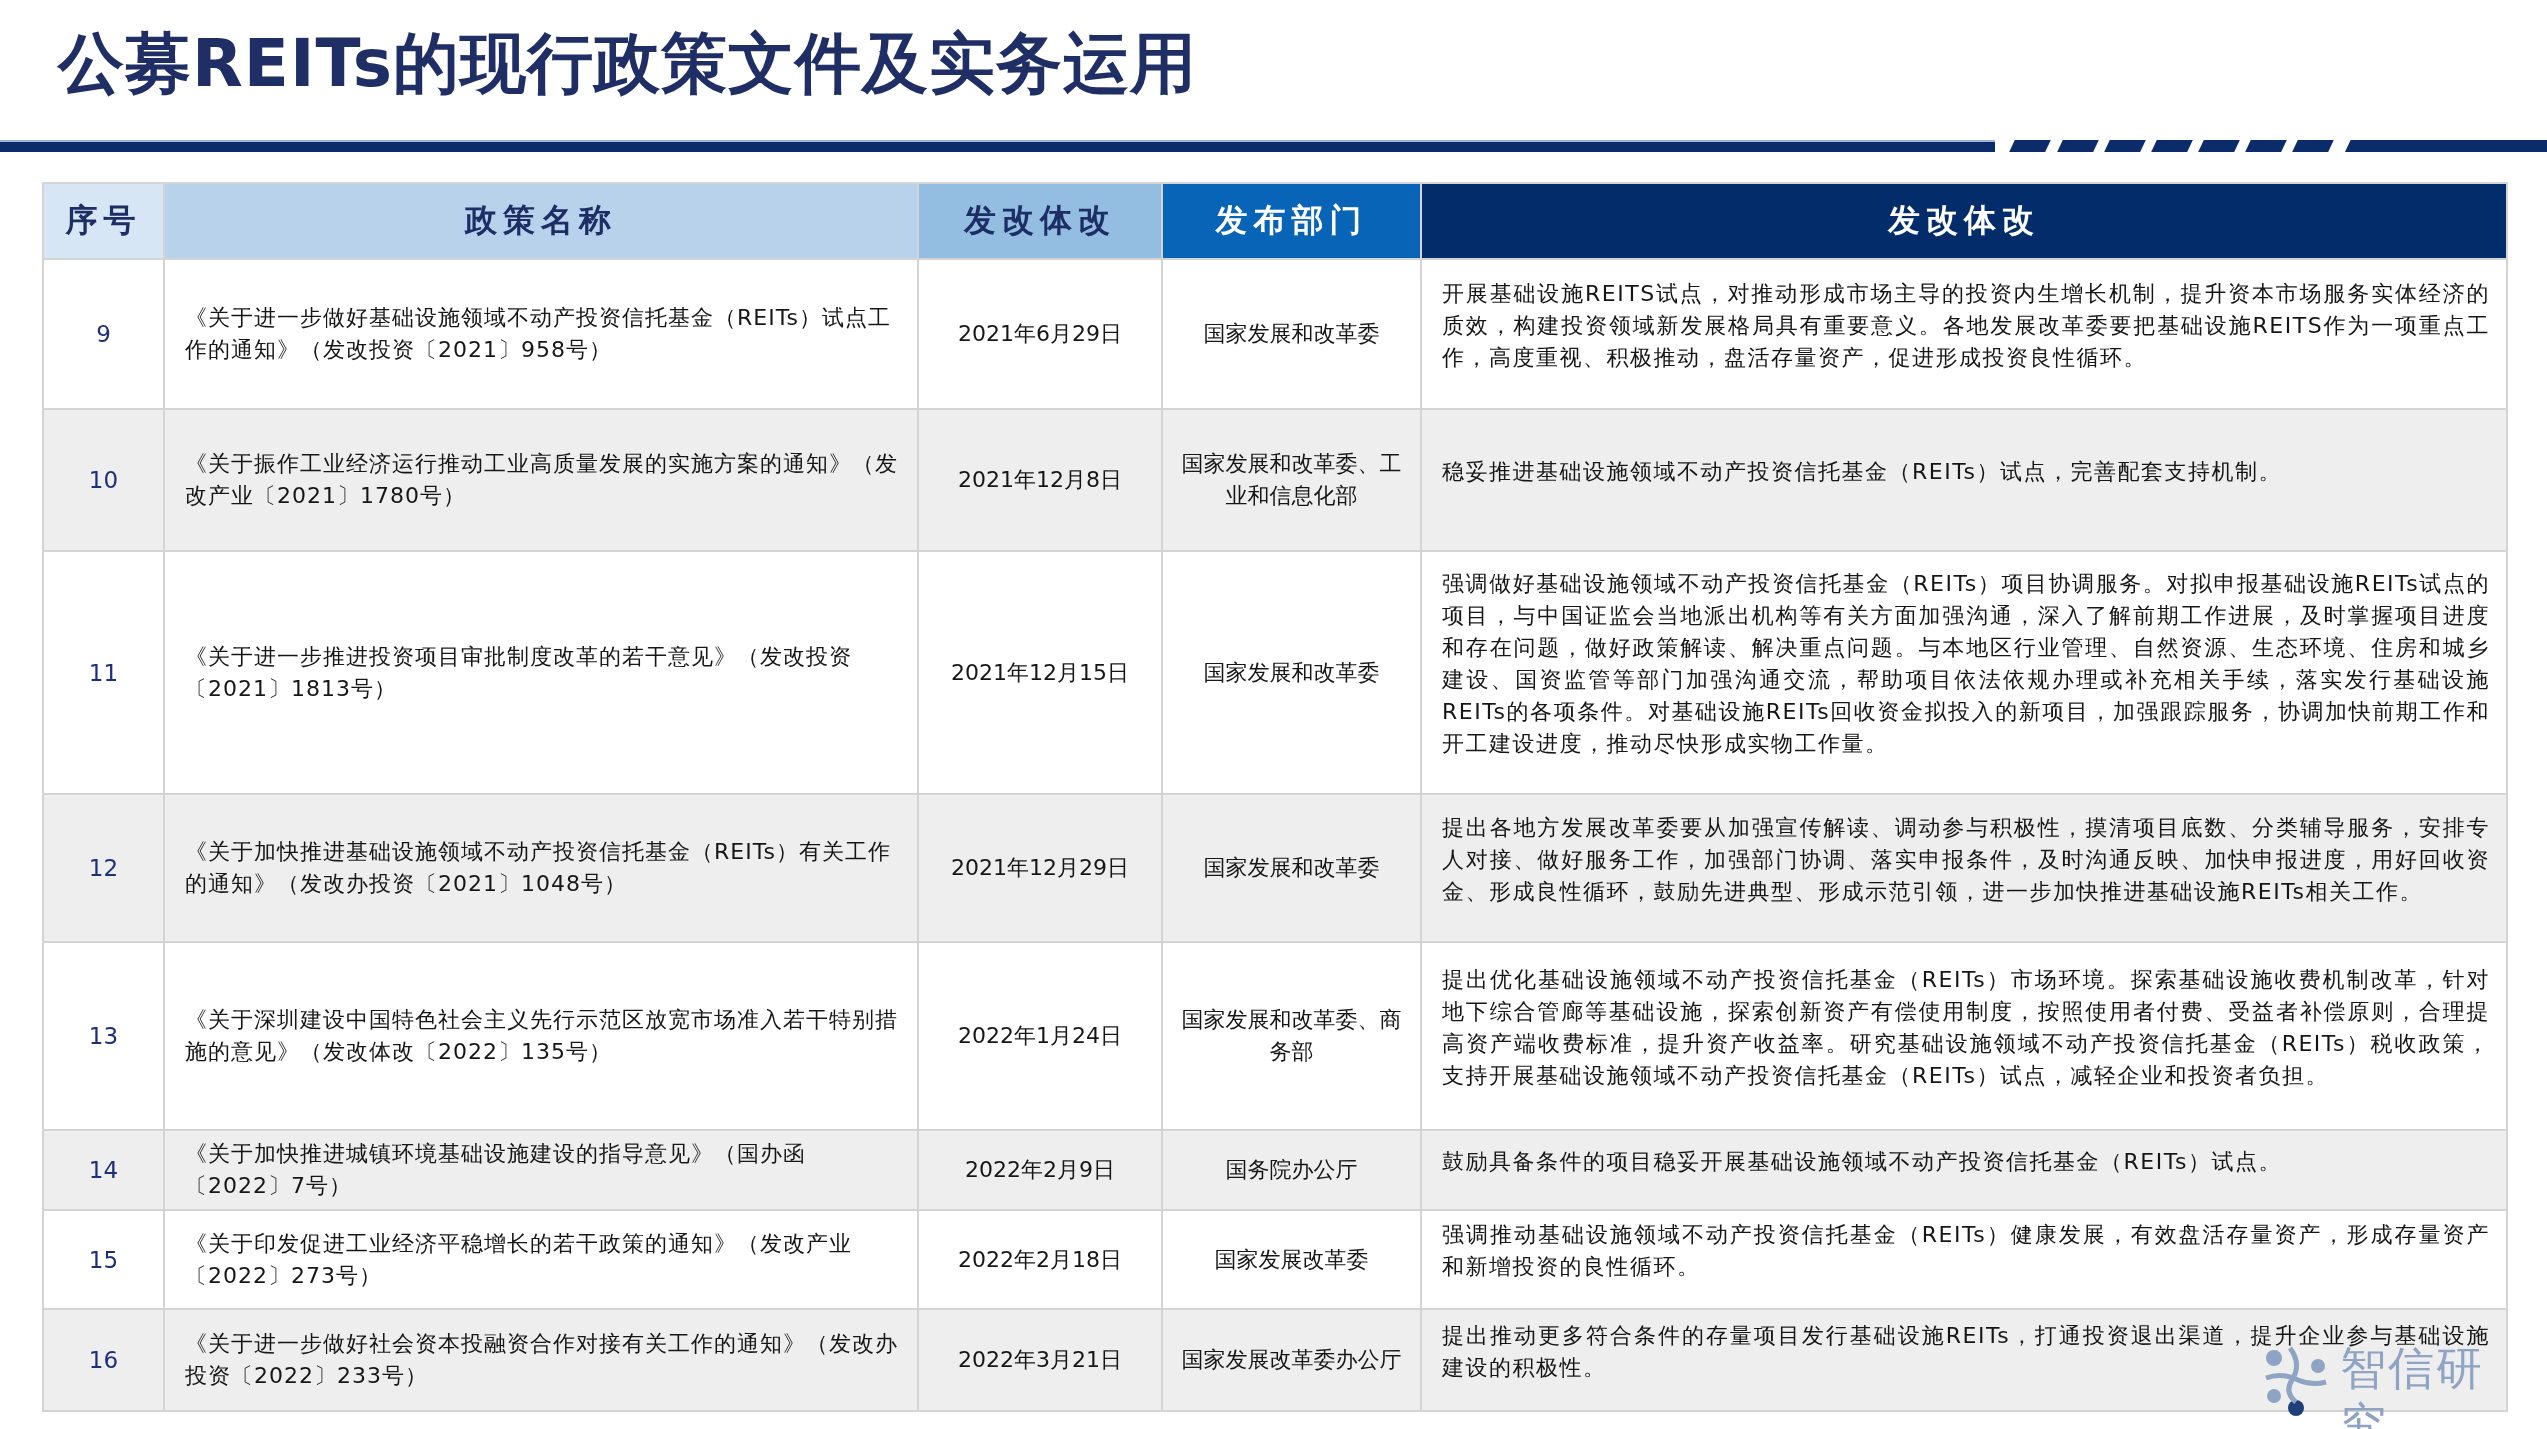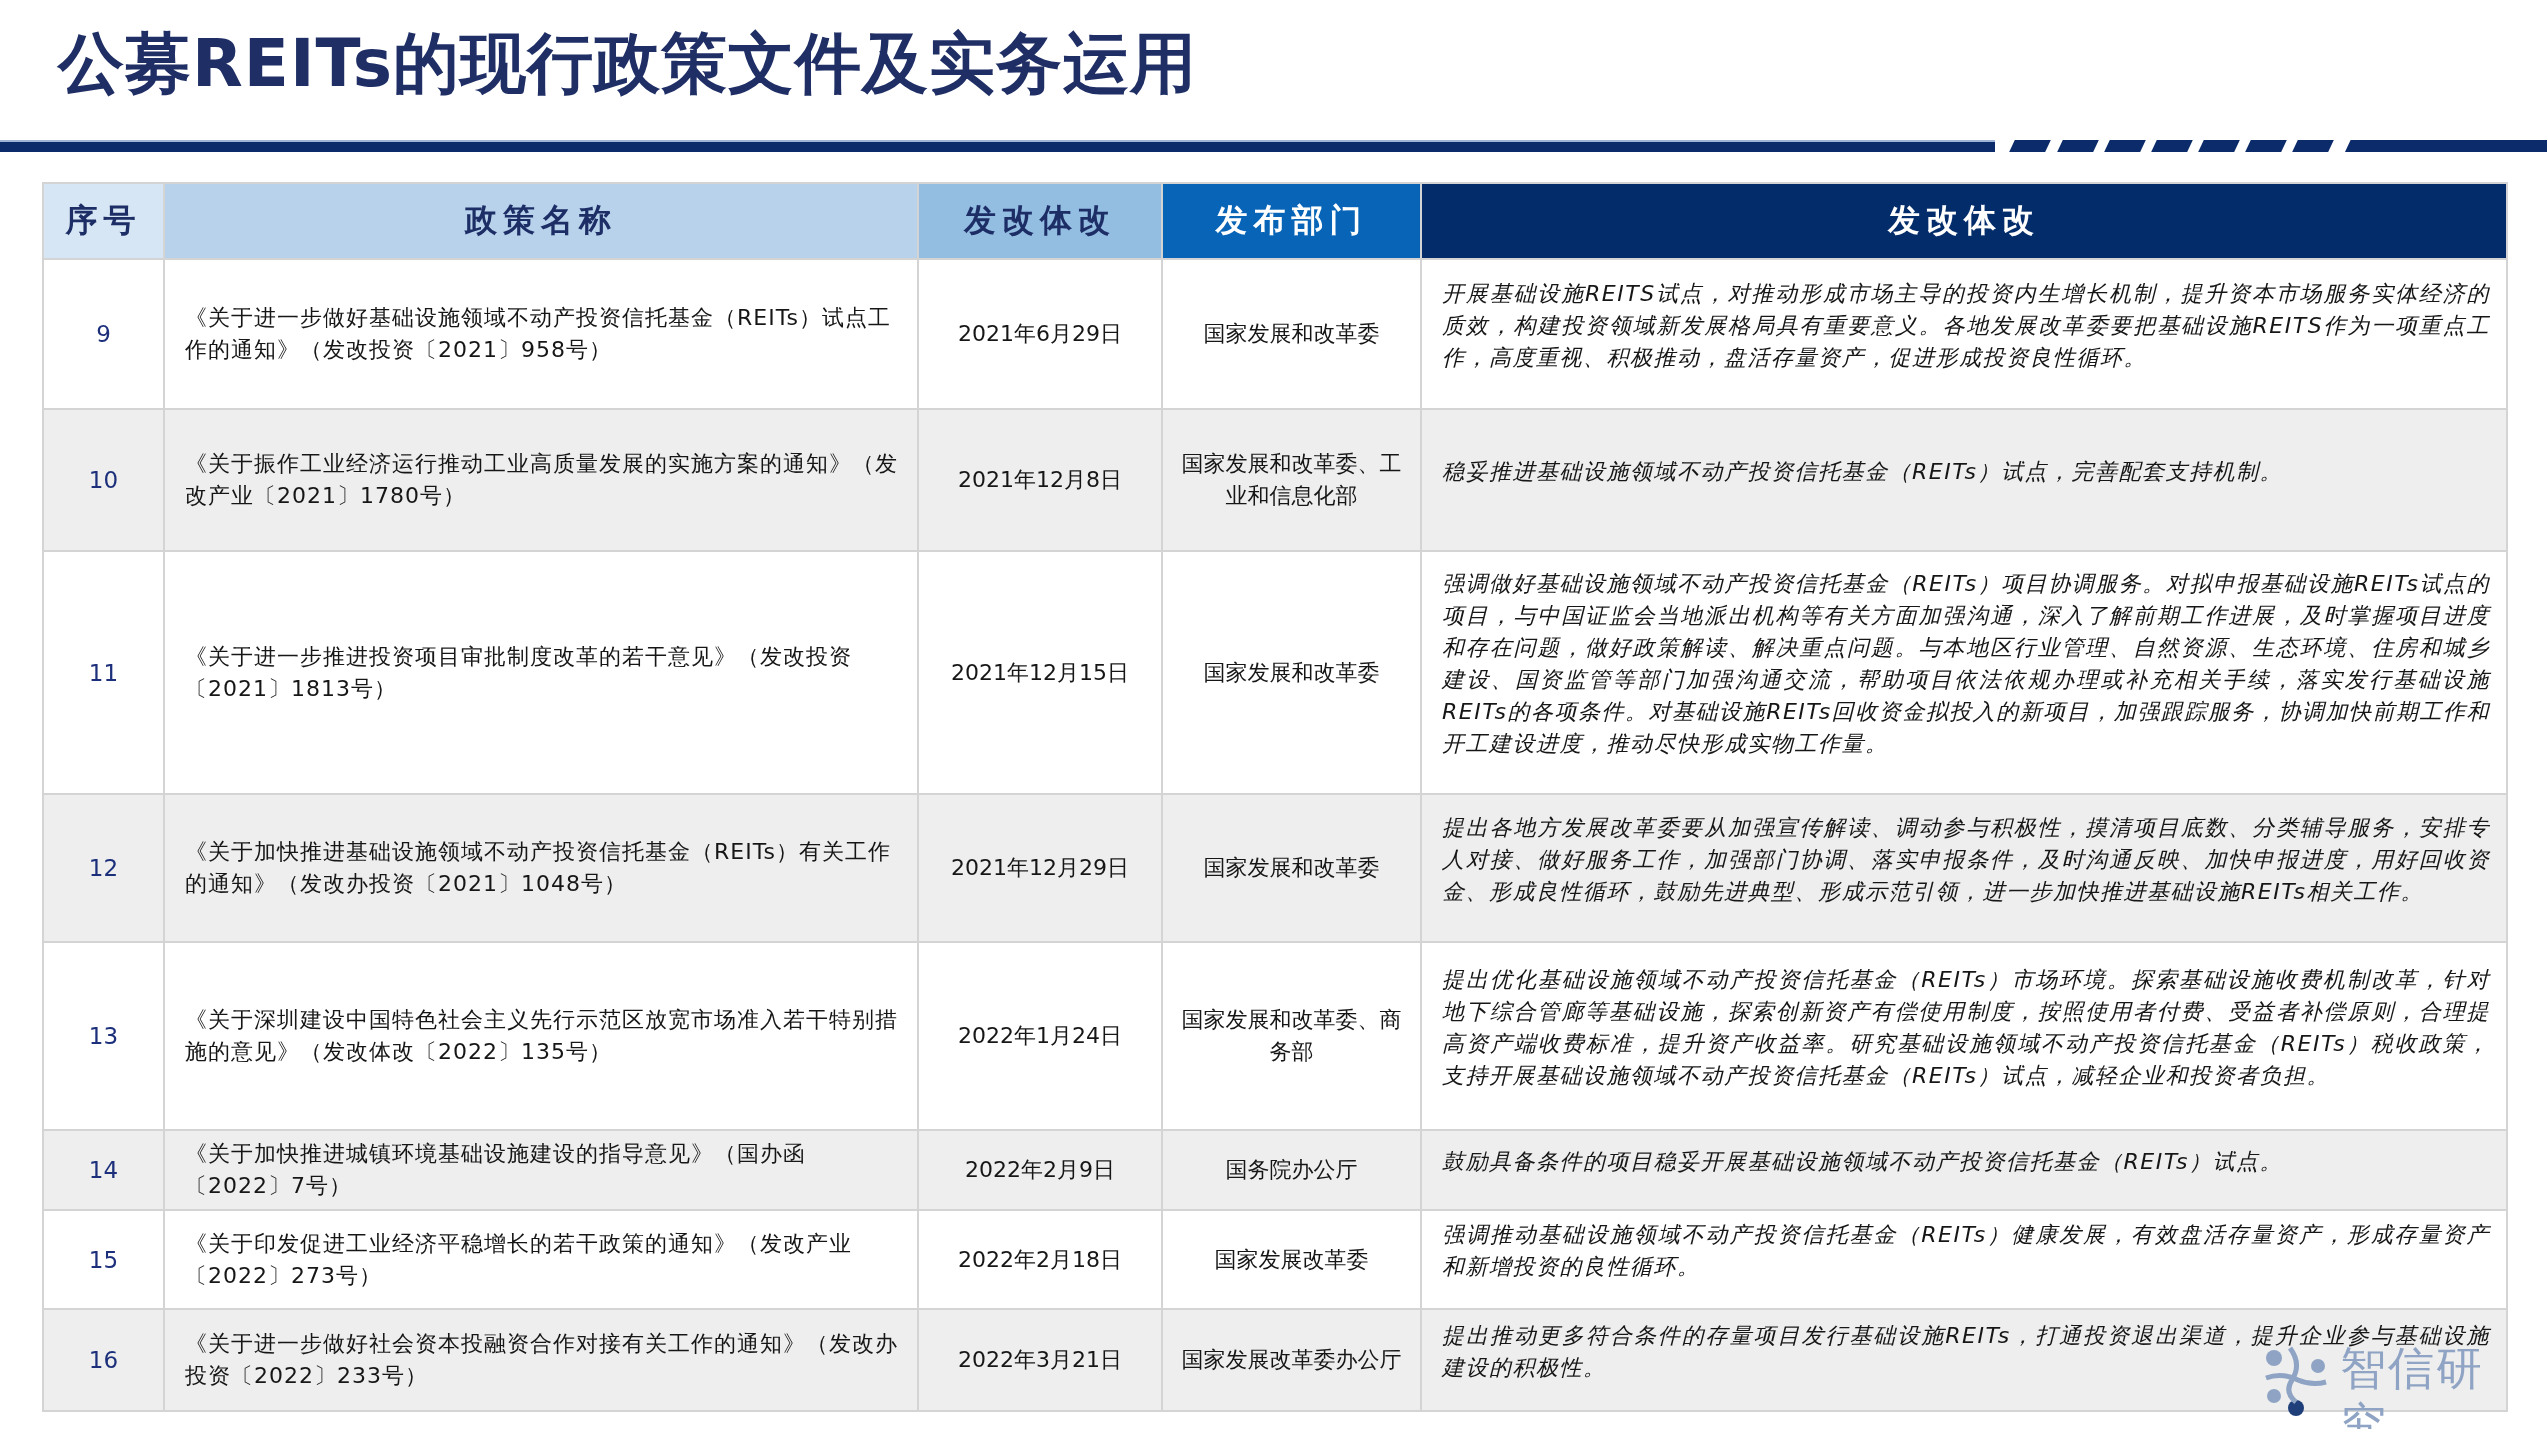--- a/index.html
+++ b/index.html
@@ -42,21 +42,21 @@
     td {
       font-family: "DejaVu Sans", sans-serif; font-size: 22px; vertical-align: middle;
       line-height: 32px; color: #161616;
     }
     tr.odd td { background: #ffffff; }
     tr.even td { background: #eeeeee; }
     td.seq { text-align: center; color: #1c2f7a; font-size: 23px; }
     td.name { padding: 0 12px 0 20px; text-align: left; letter-spacing: 1px; }
     td.date { text-align: center; }
     td.dept { text-align: center; padding: 0 10px; }
-    td.content { padding: 0 16px 17px 20px; text-align: justify; letter-spacing: 1.5px; font-style: italic; }
+    td.content { padding: 0 16px 17px 20px; text-align: justify; letter-spacing: 1.5px; }
 
     .logo {
       position: absolute; left: 2262px; top: 1340px; width: 260px; height: 82px;
     }
     .logo-mark { position: absolute; left: 0; top: 4px; width: 70px; height: 76px; }
     .logo-text {
       position: absolute; left: 78px; top: 0; font-family: "DejaVu Serif", serif;
       font-size: 46px; color: #8fa4c4; letter-spacing: 2px; line-height: 56px;
     }
     .logo-sub {

